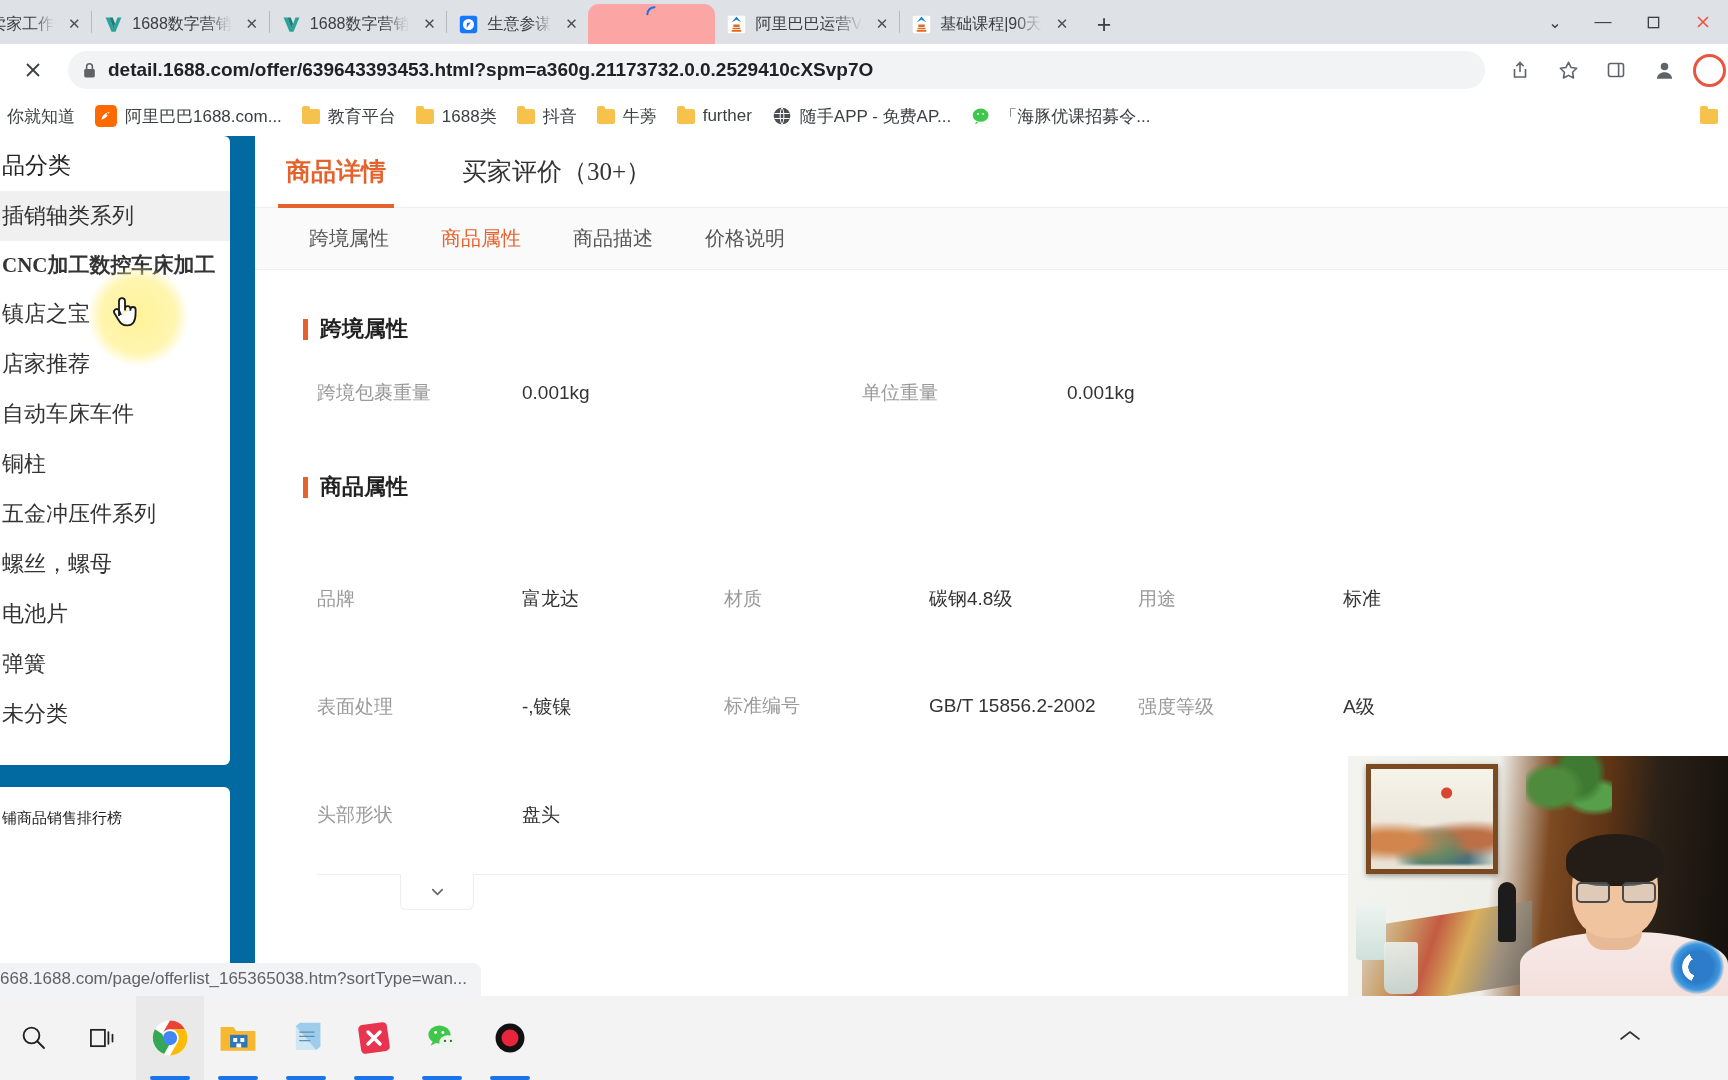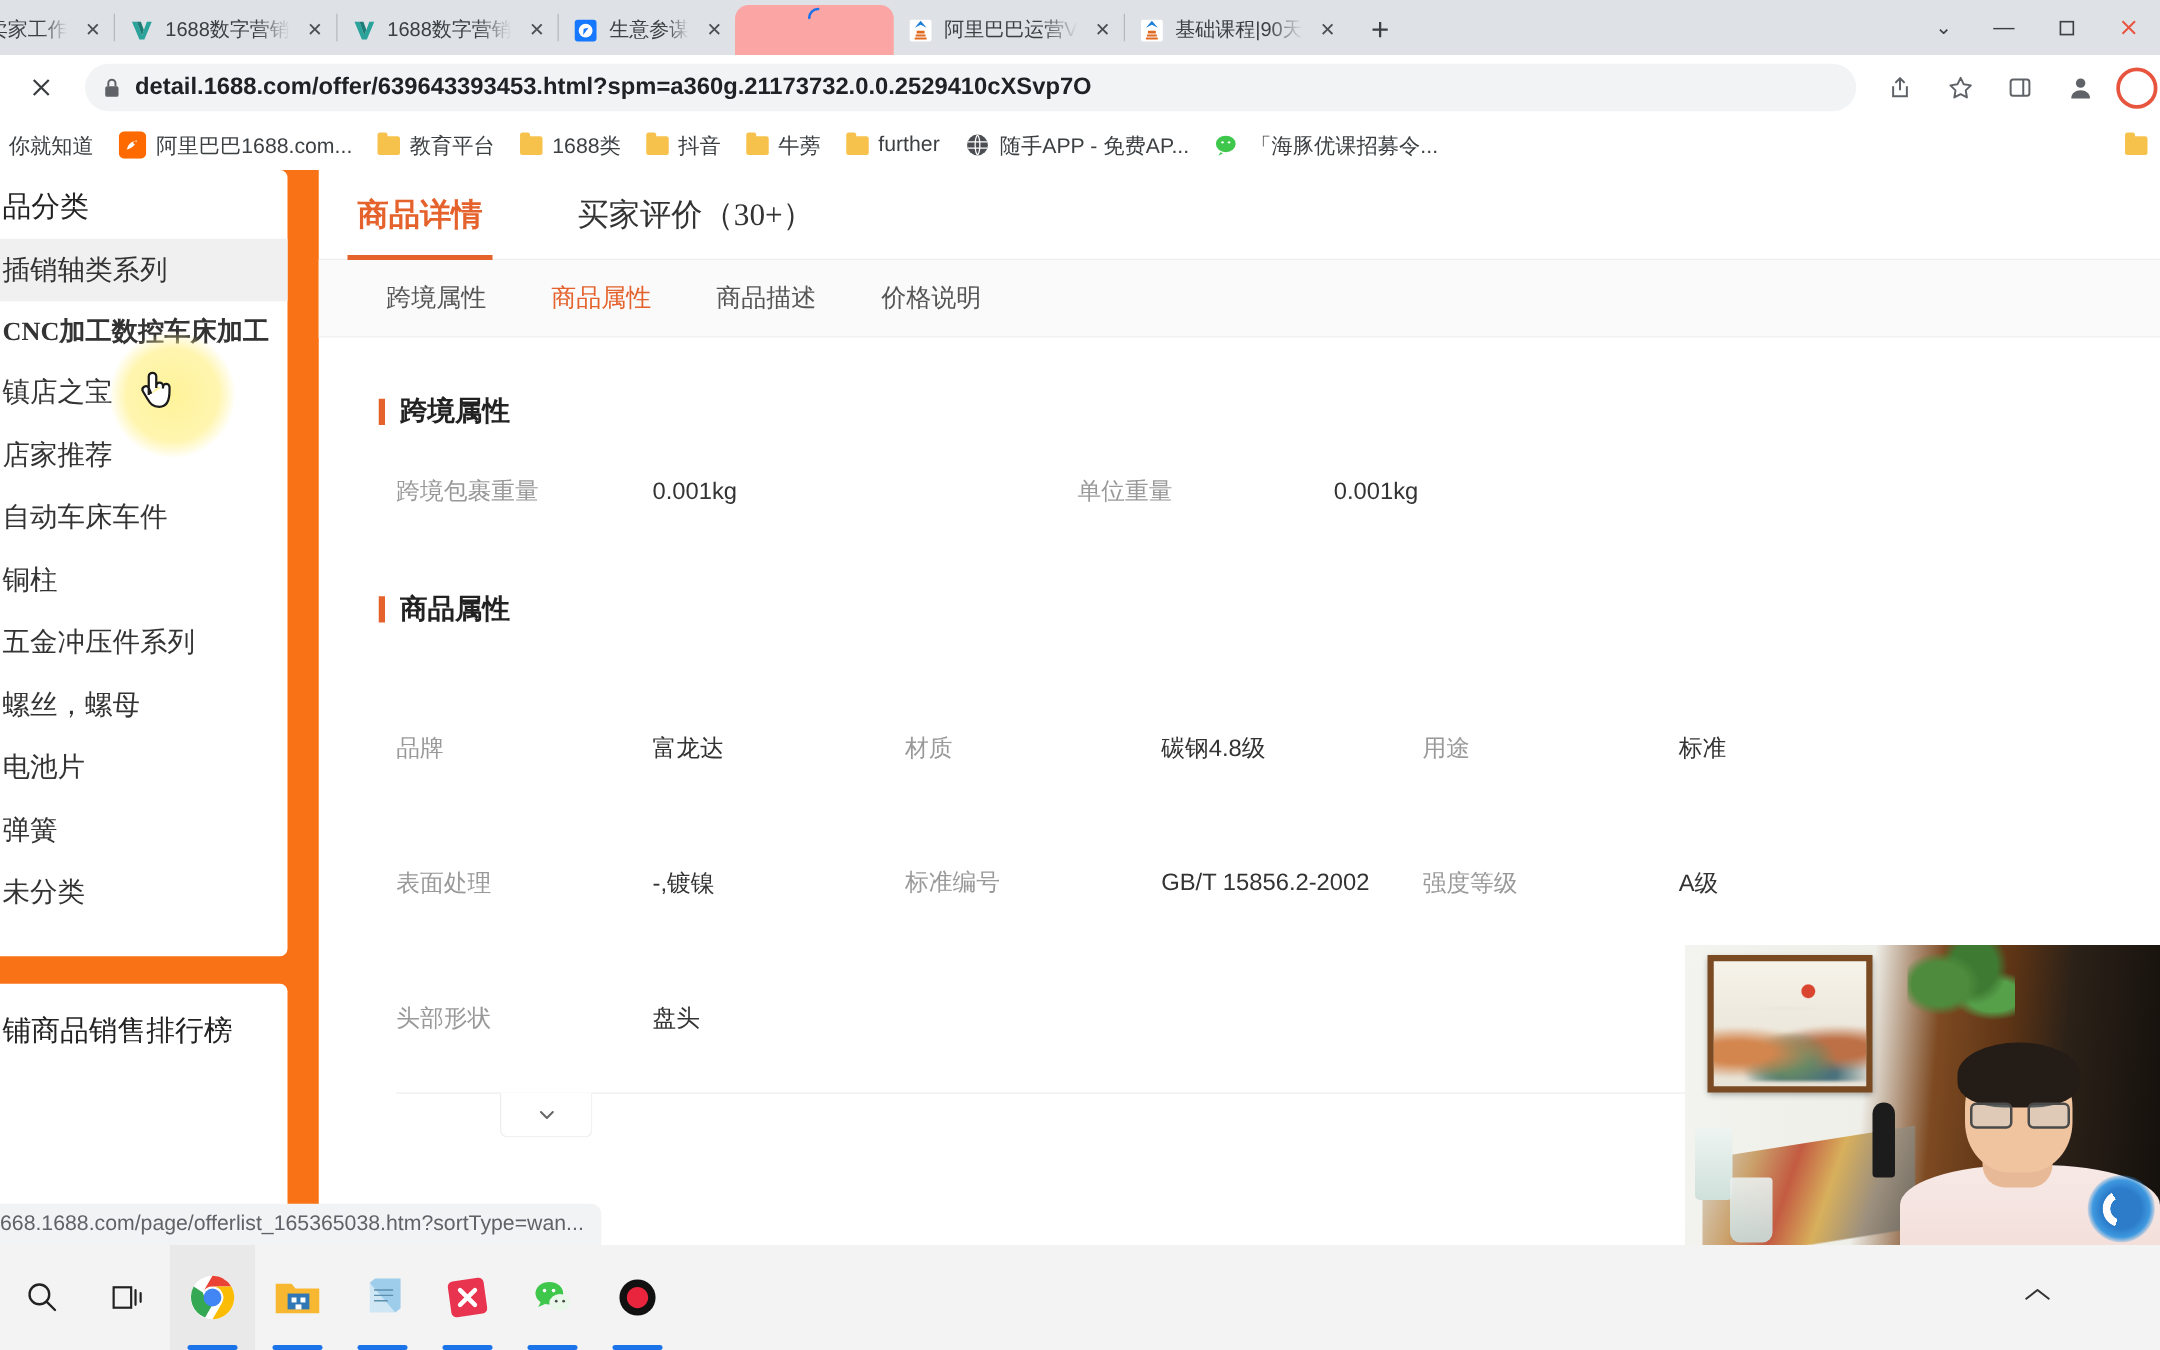--- a/index.html
+++ b/index.html
@@ -101,21 +101,21 @@
     position: relative;
   }
   .folder-ico::before{
     content:""; position:absolute; left:0; top:-3px; width:8px;height:4px;
     background:#f7c24b; border-radius:2px 2px 0 0;
   }
 
   
   .page {
     position: absolute; top: 136px; left: 0; width: 1728px; height: 860px;
-    background: #f97316; overflow: hidden;
+    background: #0369a1; overflow: hidden;
   }
 
   
   .sidebar {
     position: absolute; left: -20px; top: 0; width: 250px;
   }
   .side-card {
     background: #fff; border-radius: 6px; padding: 0 0 26px 0;
     margin-bottom: 22px;
   }
@@ -127,21 +127,21 @@
     font-size: 22px; color: #333; padding: 10px 22px;
     font-family: "Liberation Serif","DejaVu Serif",serif;
     white-space: nowrap;
   }
   .side-item.hl { background: #f0f0f0; }
   .side-item.bold { font-weight: bold; font-size: 21px; }
   .side-card2 {
     background:#fff; border-radius:6px; padding: 22px;
   }
   .side-card2 .t {
-    font-size: 23px; color:#222;
+    font-size: 15px; color:#222;
     font-family: "Liberation Serif","DejaVu Serif",serif;
     white-space: nowrap;
   }
 
   
   .cursor-halo {
     position: absolute; left: 88px; top: 130px; width: 100px; height: 100px;
     border-radius: 50%;
     background: radial-gradient(circle, rgba(255,242,148,0.95) 0%, rgba(255,242,148,0.75) 52%, rgba(255,242,148,0) 72%);
     pointer-events: none; z-index: 40;

